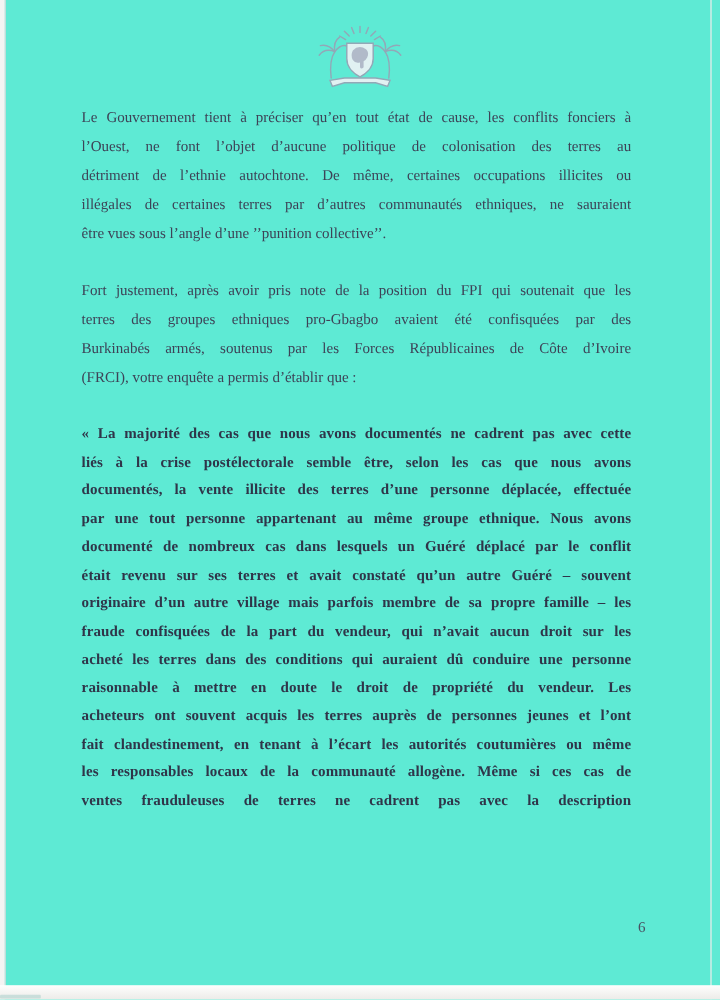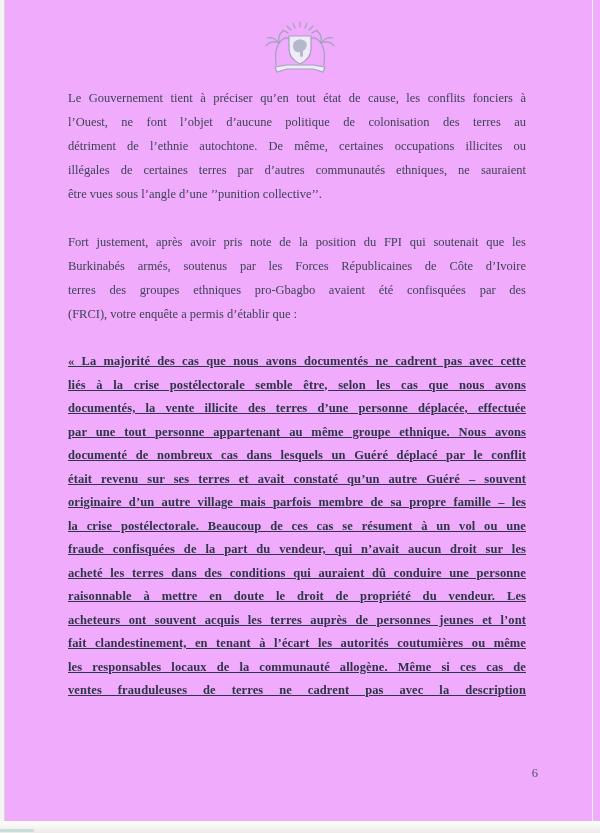--- a/index.html
+++ b/index.html
@@ -5,21 +5,21 @@
   html, body { margin: 0; padding: 0; }
   body {
     width: 600px; height: 833px;
     background: #fefefd;
     font-family: "Liberation Serif", "DejaVu Serif", serif;
     position: relative;
     overflow: hidden;
   }
   .page {
     position: absolute; inset: 0;
-    background: #f0abfc;
+    background: #5eead4;
   }
   
   .scan-edge-left {
     position: absolute; left: 4px; top: 0; bottom: 0; width: 1px;
     background: #d9dadb; opacity: .8;
   }
   .scan-edge-left2 {
     position: absolute; left: 0; top: 0; bottom: 0; width: 4px;
     background: #f4f4f3;
   }
@@ -47,21 +47,20 @@
     font-size: 12.5px;
   }
   .para { line-height: 24px; }
   .para.regular { margin-bottom: 24px; }
   .para.bold {
     font-weight: bold;
     color: #2f3549;
     line-height: 23.5px;
     letter-spacing: 0.1px;
     margin-bottom: 16px;
-    text-decoration: underline;
   }
   .line {
     text-align: justify;
     text-align-last: justify;
     white-space: normal;
   }
   .line.endline { text-align-last: left; }
   .page-number {
     position: absolute; top: 766px; right: 62px;
     font-size: 12.5px; color: #4a4f60;
@@ -113,33 +112,32 @@
   <div class="content">
       <div class="para regular">
         <div class="line">Le Gouvernement tient à préciser qu’en tout état de cause, les conflits fonciers à</div>
         <div class="line">l’Ouest, ne font l’objet d’aucune politique de colonisation des terres au</div>
         <div class="line">détriment de l’ethnie autochtone. De même, certaines occupations illicites ou</div>
         <div class="line">illégales de certaines terres par d’autres communautés ethniques, ne sauraient</div>
         <div class="line endline">être vues sous l’angle d’une ’’punition collective’’.</div>
       </div>
       <div class="para regular">
         <div class="line">Fort justement, après avoir pris note de la position du FPI qui soutenait que les</div>
+        <div class="line">terres des groupes ethniques pro-Gbagbo avaient été confisquées par des</div>
         <div class="line">Burkinabés armés, soutenus par les Forces Républicaines de Côte d’Ivoire</div>
-        <div class="line">terres des groupes ethniques pro-Gbagbo avaient été confisquées par des</div>
         <div class="line endline">(FRCI), votre enquête a permis d’établir que :</div>
       </div>
       <div class="para bold">
         <div class="line">« La majorité des cas que nous avons documentés ne cadrent pas avec cette</div>
         <div class="line">liés à la crise postélectorale semble être, selon les cas que nous avons</div>
         <div class="line">documentés, la vente illicite des terres d’une personne déplacée, effectuée</div>
         <div class="line">par une tout personne appartenant au même groupe ethnique. Nous avons</div>
         <div class="line">documenté de nombreux cas dans lesquels un Guéré déplacé par le conflit</div>
         <div class="line">était revenu sur ses terres et avait constaté qu’un autre Guéré – souvent</div>
         <div class="line">originaire d’un autre village mais parfois membre de sa propre famille – les</div>
-        <div class="line">la crise postélectorale. Beaucoup de ces cas se résument à un vol ou une</div>
         <div class="line">fraude confisquées de la part du vendeur, qui n’avait aucun droit sur les</div>
         <div class="line">acheté les terres dans des conditions qui auraient dû conduire une personne</div>
         <div class="line">raisonnable à mettre en doute le droit de propriété du vendeur. Les</div>
         <div class="line">acheteurs ont souvent acquis les terres auprès de personnes jeunes et l’ont</div>
         <div class="line">fait clandestinement, en tenant à l’écart les autorités coutumières ou même</div>
         <div class="line">les responsables locaux de la communauté allogène. Même si ces cas de</div>
         <div class="line">ventes frauduleuses de terres ne cadrent pas avec la description</div>
       </div>
     </div>
 

